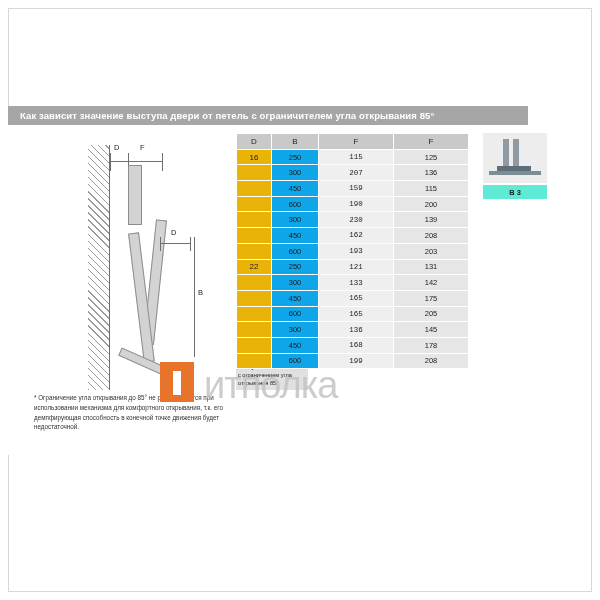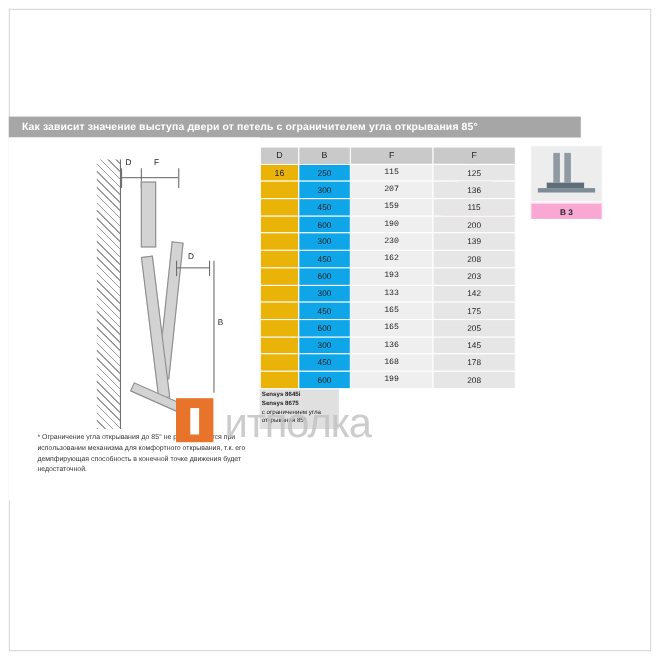--- a/index.html
+++ b/index.html
@@ -60,21 +60,21 @@
   td.v2{background:#efefef;width:74px;font-family:Liberation Mono, monospace;}
   td.v3{background:#e6e6e6;width:74px;}
   td.dcol{background:#eab308;width:34px;font-size:8px;}
   td.bcol{background:#0ea5e9;width:46px;}
   
   .hingebox{
     position:absolute;width:66px;height:52px;background:#ededed;
     border:1px solid #ffffff;box-sizing:border-box;
   }
   .hingecap{
-    position:absolute;width:66px;height:16px;background:#f9a8d4;
+    position:absolute;width:66px;height:16px;background:#5eead4;
     border:1px solid #ffffff;box-sizing:border-box;
     font-size:7.5px;font-weight:bold;color:#222;text-align:center;
     line-height:15px;
   }
   
   .photocell{
     position:absolute;left:236px;top:262px;width:72px;height:128px;
     background:#e0e0e0;
   }
   .photolabel{
@@ -223,20 +223,26 @@
             <td class="v2">162</td>
             <td class="v3">208</td>
           </tr>
           <tr>
             <td class="dcol"></td>
             <td class="bcol">600</td>
             <td class="v2">193</td>
             <td class="v3">203</td>
           </tr>
           <tr>
+            <td class="dcol">22</td>
+            <td class="bcol">250</td>
+            <td class="v2">121</td>
+            <td class="v3">131</td>
+          </tr>
+          <tr>
             <td class="dcol"></td>
             <td class="bcol">300</td>
             <td class="v2">133</td>
             <td class="v3">142</td>
           </tr>
           <tr>
             <td class="dcol"></td>
             <td class="bcol">450</td>
             <td class="v2">165</td>
             <td class="v3">175</td>

